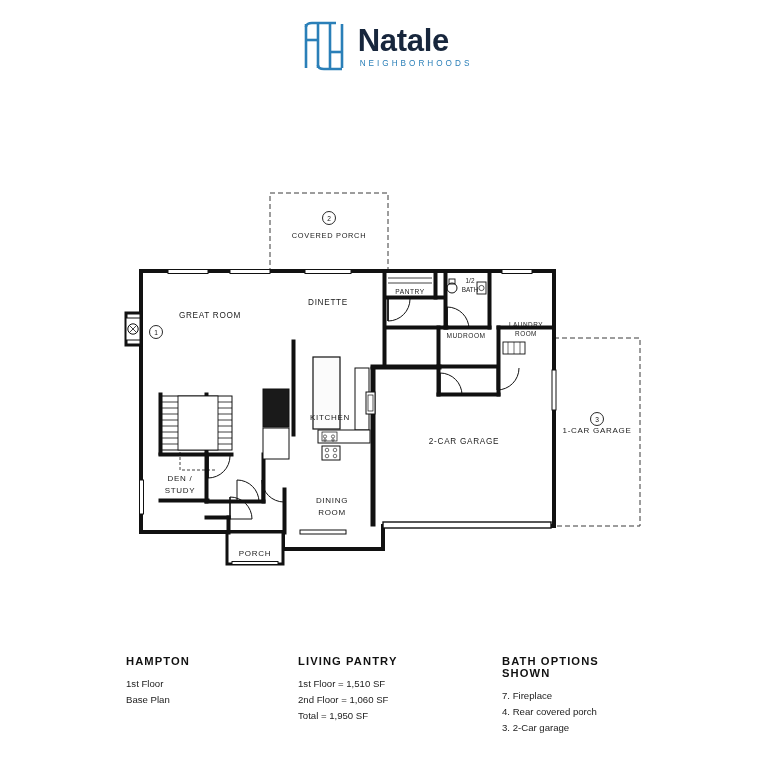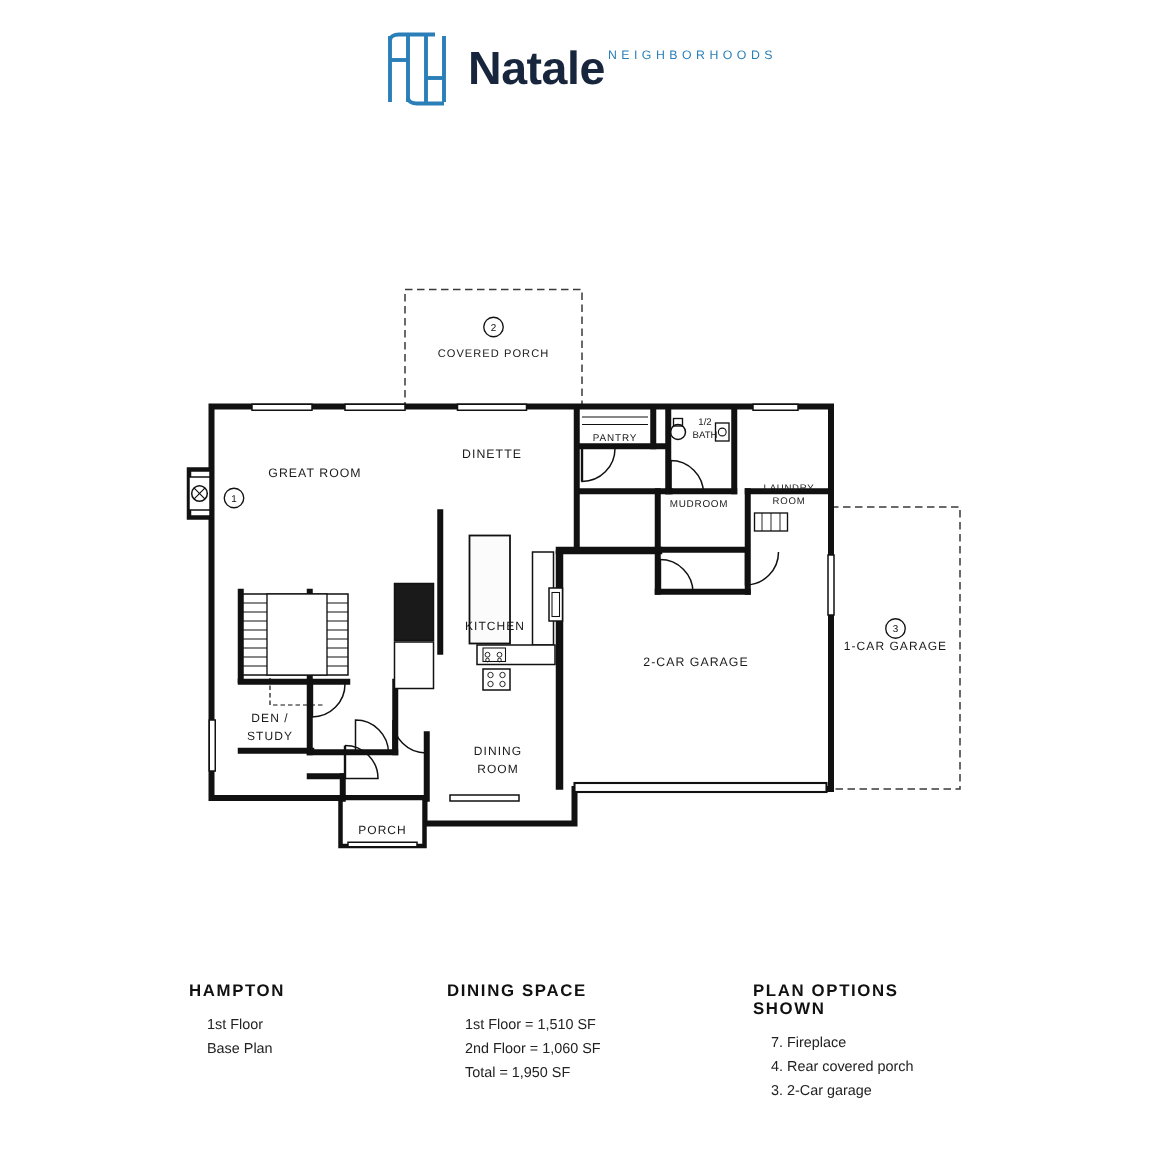--- a/index.html
+++ b/index.html
@@ -26,21 +26,21 @@
     justify-content: center;
     align-items: center;
   }
   .logo-mark {
     width: 54px;
     height: 56px;
     margin-right: 8px;
   }
   .logo-text {
     display: flex;
-    flex-direction: row;
+    flex-direction: column;
     justify-content: center;
   }
   .logo-name {
     font-size: 31px;
     line-height: 32px;
     font-weight: bold;
     color: #17263c;
     letter-spacing: -0.3px;
   }
   .logo-sub {
@@ -78,21 +78,21 @@
   .fcol.c2 { left: 298px; }
   .fcol.c3 { left: 502px; }
   .fcol h3 {
     margin: 0 0 10px 0;
     font-size: 11.2px;
     font-weight: bold;
     letter-spacing: 1.1px;
     color: #111;
   }
   .fcol p {
-    margin: 0 0 3px 12px;
+    margin: 0 0 3px 0;
     font-size: 9.6px;
     line-height: 13px;
     color: #222;
   }
 </style>
 </head>
 <body>
 
 <div class="logo-wrap">
   <div class="logo-mark">
@@ -330,26 +330,26 @@
 
 <div class="footer">
 
   <div class="fcol c1">
     <h3>HAMPTON</h3>
     <p>1st Floor</p>
     <p>Base Plan</p>
   </div>
 
   <div class="fcol c2">
-    <h3>DINING SPACE</h3>
+    <h3>LIVING PANTRY</h3>
     <p>1st Floor = 1,510 SF</p>
     <p>2nd Floor = 1,060 SF</p>
     <p>Total = 1,950 SF</p>
   </div>
 
   <div class="fcol c3">
-    <h3>PLAN OPTIONS SHOWN</h3>
+    <h3>BATH OPTIONS SHOWN</h3>
     <p>7. Fireplace</p>
     <p>4. Rear covered porch</p>
     <p>3. 2-Car garage</p>
   </div>
 
 </div>
 
 </body></html>

